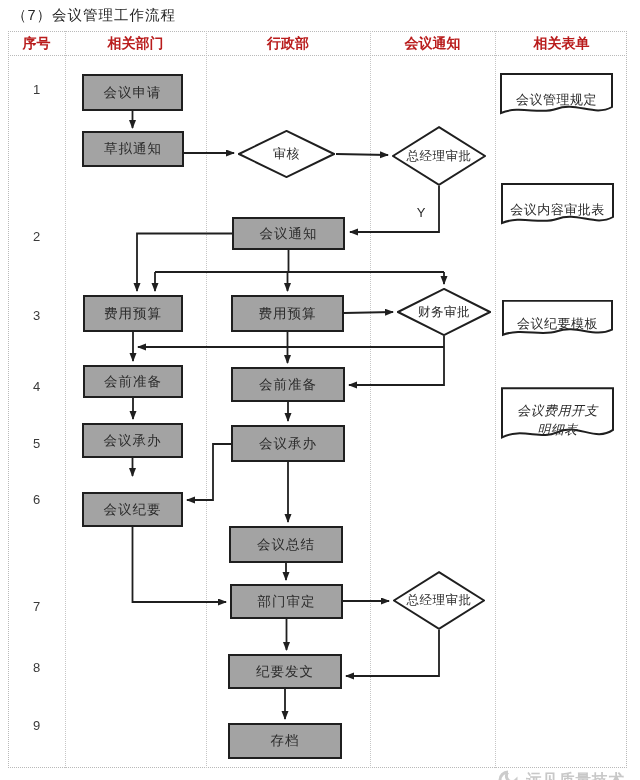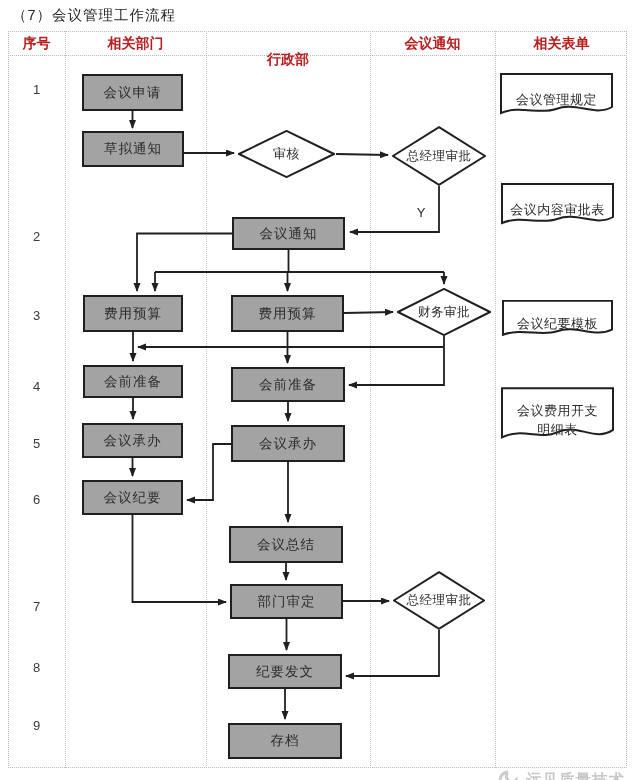--- a/index.html
+++ b/index.html
@@ -42,21 +42,21 @@
 
   <div class="frame"></div>
   <div class="vline" style="left:65px;"></div>
   <div class="vline" style="left:206px;"></div>
   <div class="vline" style="left:370px;"></div>
   <div class="vline" style="left:495px;"></div>
   <div class="hline" style="top:55px;"></div>
 
   <div class="hcell" style="left:8px;width:57px;">序号</div>
   <div class="hcell" style="left:65px;width:141px;">相关部门</div>
-  <div class="hcell" style="left:206px;width:164px;margin-top:16px;">行政部</div>
+  <div class="hcell" style="left:206px;width:164px;">行政部</div>
   <div class="hcell" style="left:370px;width:125px;">会议通知</div>
   <div class="hcell" style="left:495px;width:133px;">相关表单</div>
 
   <div class="rownum" style="top:81px;">1</div>
   <div class="rownum" style="top:228px;">2</div>
   <div class="rownum" style="top:307px;">3</div>
   <div class="rownum" style="top:378px;">4</div>
   <div class="rownum" style="top:435px;">5</div>
   <div class="rownum" style="top:491px;">6</div>
   <div class="rownum" style="top:598px;">7</div>
@@ -99,21 +99,21 @@
 
   <div class="rect" style="left:82px;top:74px;width:101px;height:37px;">会议申请</div>
   <div class="rect" style="left:82px;top:131px;width:102px;height:36px;">草拟通知</div>
   <div class="rect" style="left:232px;top:217px;width:113px;height:33px;">会议通知</div>
   <div class="rect" style="left:83px;top:295px;width:100px;height:37px;">费用预算</div>
   <div class="rect" style="left:231px;top:295px;width:113px;height:37px;">费用预算</div>
   <div class="rect" style="left:83px;top:365px;width:100px;height:33px;">会前准备</div>
   <div class="rect" style="left:231px;top:367px;width:114px;height:35px;">会前准备</div>
   <div class="rect" style="left:82px;top:423px;width:101px;height:35px;">会议承办</div>
   <div class="rect" style="left:231px;top:425px;width:114px;height:37px;">会议承办</div>
-  <div class="rect" style="left:82px;top:480px;width:101px;height:35px;">会议纪要</div>
+  <div class="rect" style="left:82px;top:492px;width:101px;height:35px;">会议纪要</div>
   <div class="rect" style="left:229px;top:526px;width:114px;height:37px;">会议总结</div>
   <div class="rect" style="left:230px;top:584px;width:113px;height:35px;">部门审定</div>
   <div class="rect" style="left:228px;top:654px;width:114px;height:35px;">纪要发文</div>
   <div class="rect" style="left:228px;top:723px;width:114px;height:36px;">存档</div>
 
   <div class="shape" style="left:238px;top:130px;width:97px;height:48px;">
     <svg viewBox="0 0 100 50" preserveAspectRatio="none">
       <polygon points="50,1 99,25 50,49 1,25" fill="#fff" stroke="#1f1f1f" stroke-width="2" vector-effect="non-scaling-stroke"></polygon>
     </svg>
     <span class="lbl" style="font-size:13px;">审核</span>
@@ -154,21 +154,21 @@
       </span>
   </div>
   <div class="shape doc" style="left:502px;top:300px;width:111px;height:40px;">
     <svg viewBox="0 0 113 46" preserveAspectRatio="none">
       <path d="M1,1 L112,1 L112,34 C94,44 76,28 56,36 C40,42 20,32 1,40 Z" fill="#fff" stroke="#1f1f1f" stroke-width="2" vector-effect="non-scaling-stroke"></path>
     </svg>
     <span class="lbl" style="padding-top:6px;">
         <span>会议纪要模板</span>
       </span>
   </div>
-  <div class="shape doc" style="left:501px;top:387px;width:113px;height:58px;">
+  <div class="shape doc" style="left:501px;top:387px;width:113px;height:58px;font-style:italic;">
     <svg viewBox="0 0 113 46" preserveAspectRatio="none">
       <path d="M1,1 L112,1 L112,34 C94,44 76,28 56,36 C40,42 20,32 1,40 Z" fill="#fff" stroke="#1f1f1f" stroke-width="2" vector-effect="non-scaling-stroke"></path>
     </svg>
     <span class="lbl" style="line-height:19px;padding-top:8px;">
       <span>会议费用开支</span>
       <span>明细表</span>
     </span>
   </div>
 
   <div class="watermark">

